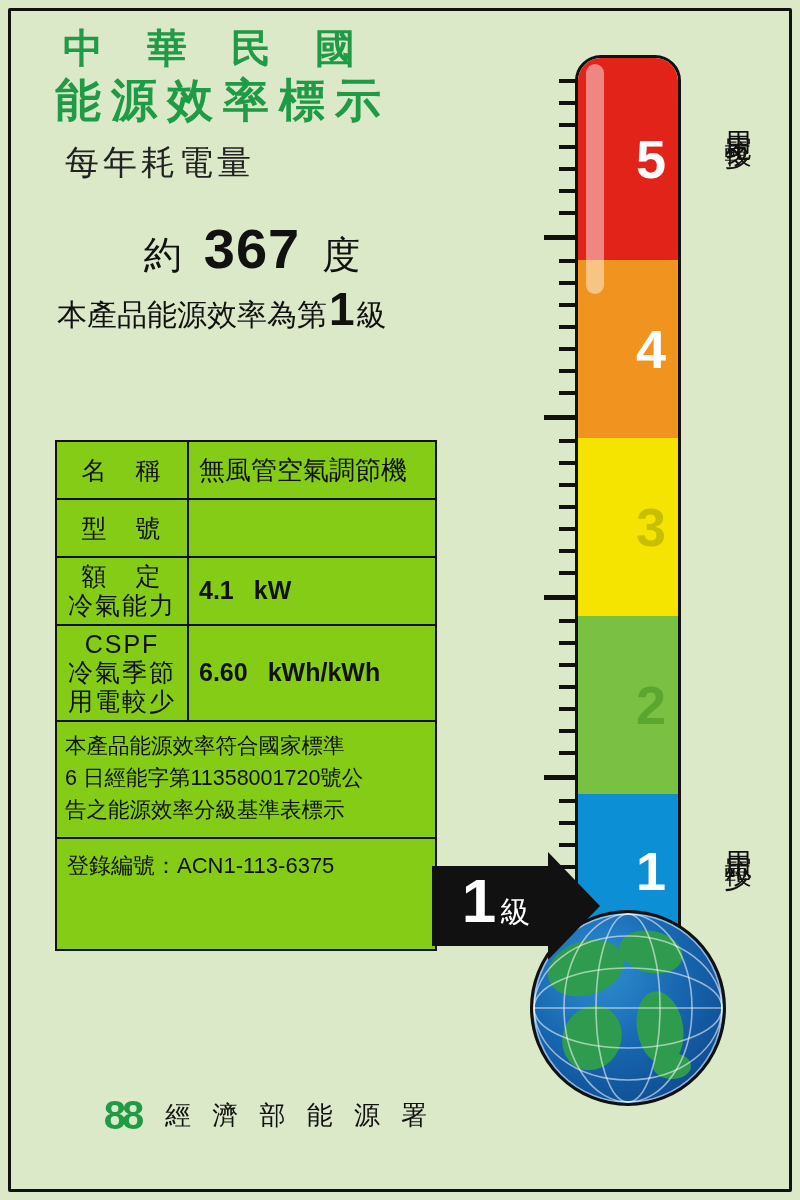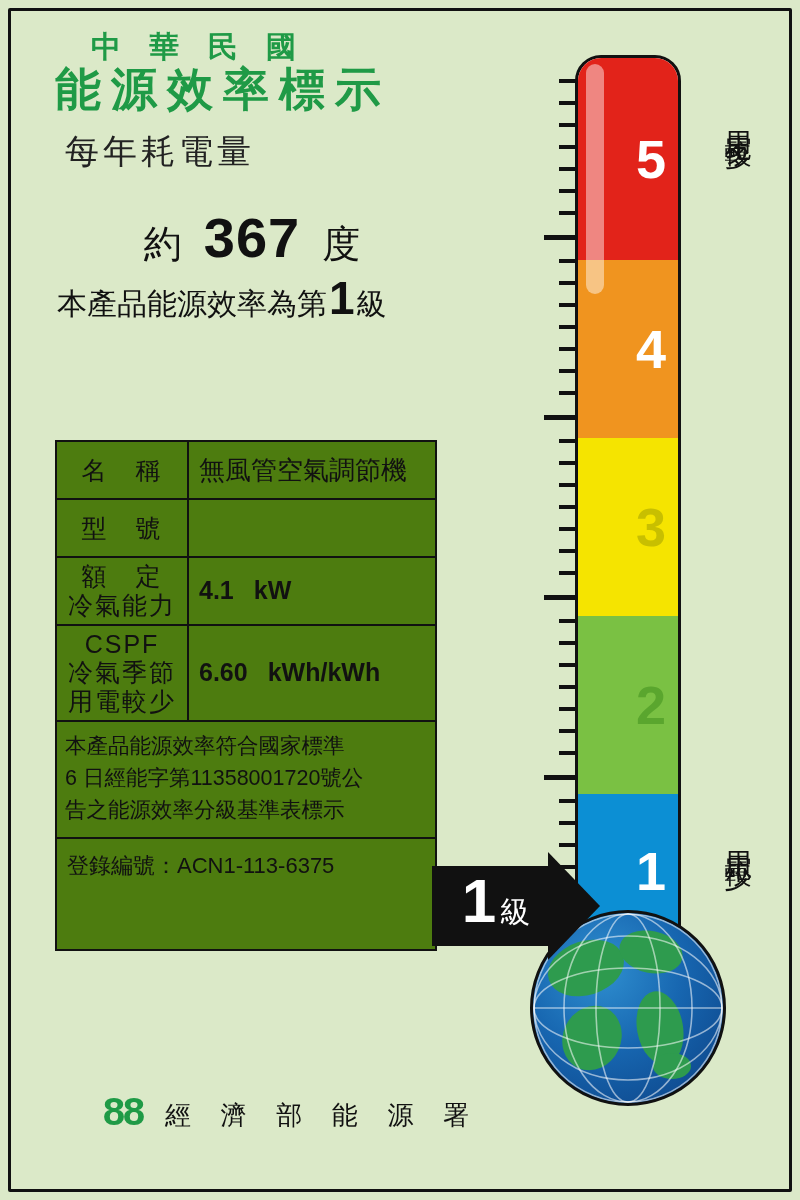--- a/index.html
+++ b/index.html
@@ -34,21 +34,21 @@
     top: 30px;
     width: 400px;
   }
   .title-line1, .title-line2 {
     color: #1f9a46;
     font-weight: bold;
     letter-spacing: 10px;
     line-height: 1.12;
     white-space: nowrap;
   }
-  .title-line1 { font-size: 30px; margin-left: 36px;}
+  .title-line1 { font-size: 40px; margin-left: 8px; font-family: Liberation Mono, monospace;}
   .title-line2 { font-size: 46px; margin-left: 0px; }
 
   .subtitle {
     color: #222;
     font-size: 34px;
     letter-spacing: 4px;
     text-align: left;
     margin-top: 14px;
     margin-left: 10px;
   }
@@ -88,21 +88,21 @@
   }
 
   
   .spec-table {
     position: absolute;
     left: 55px;
     top: 440px;
     width: 382px;
     border: 2.5px solid #111;
     box-sizing: border-box;
-    background: #4d7c0f;
+    background: #84cc16;
   }
   .spec-row {
     display: flex;
     border-bottom: 2.5px solid #111;
     min-height: 56px;
   }
   .spec-row:last-child { border-bottom: none; }
   .spec-key {
     width: 132px;
     flex: 0 0 132px;
@@ -147,21 +147,20 @@
   .reg-row .reg-val { font-weight: normal; }
   .blank-row { height: 54px; }
 
   
   .footer {
     position: absolute;
     left: 95px;
     top: 1095px;
     display: flex;
     align-items: center;
-    font-family: Liberation Mono, monospace;
   }
   .footer .bureau-mark {
     width: 54px; height: 40px;
     display: flex; align-items: center; justify-content: center;
     color: #1f9a46;
     font-size: 40px;
     font-weight: bold;
     letter-spacing: -4px;
     line-height: 1;
   }

